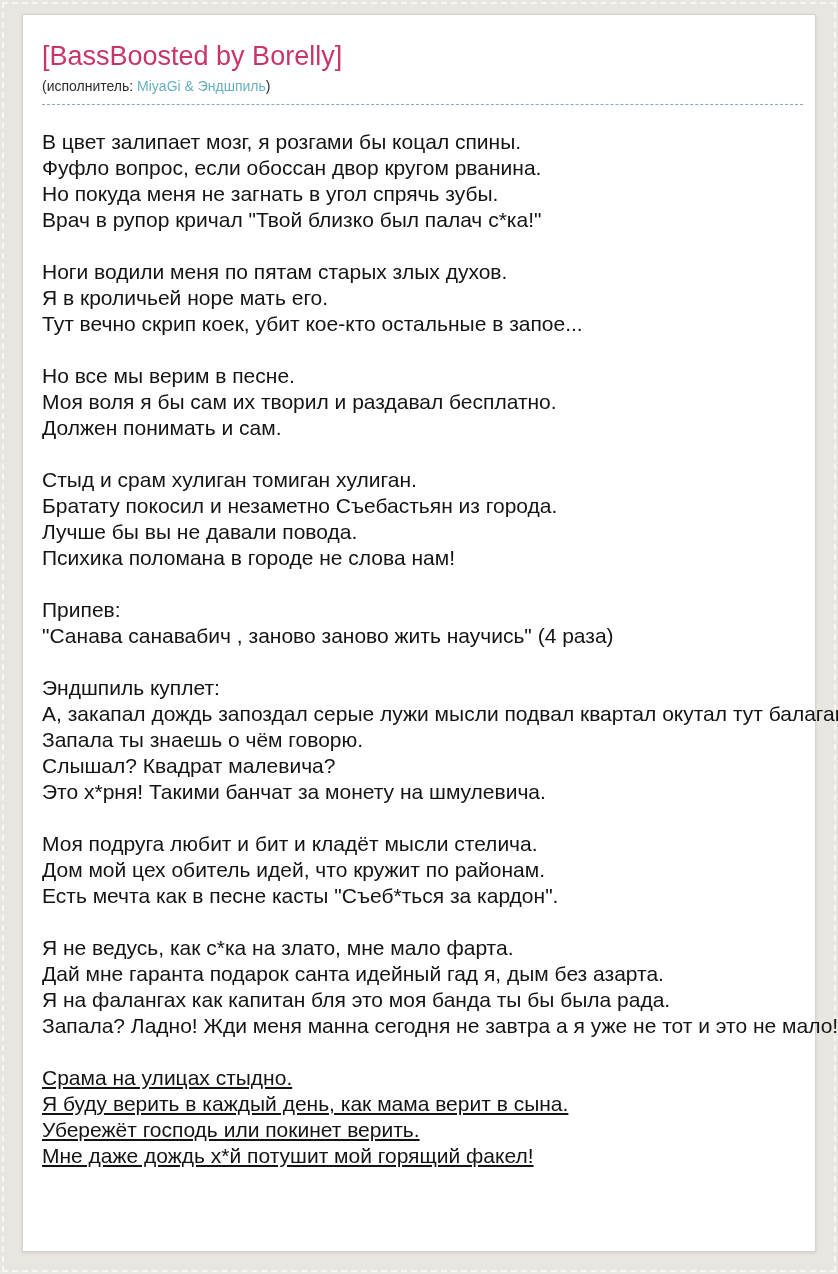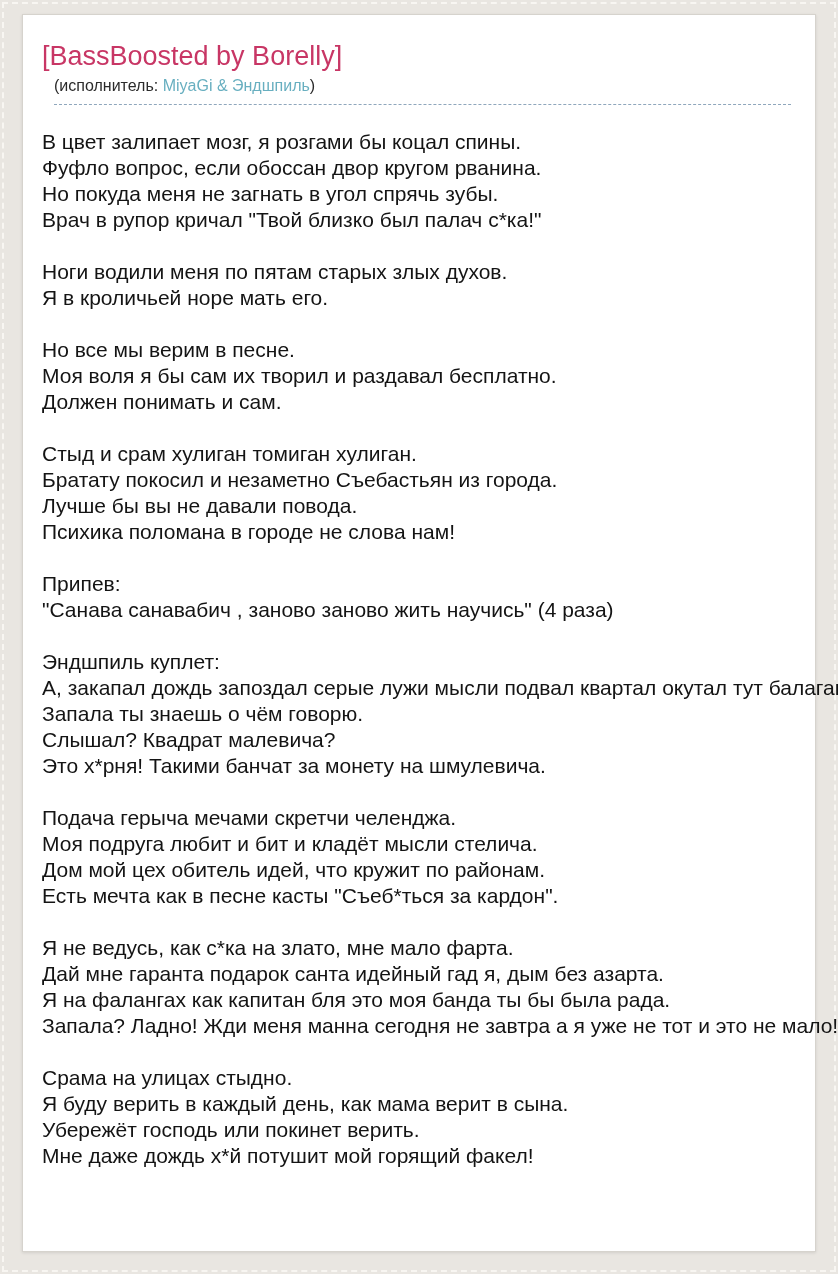--- a/index.html
+++ b/index.html
@@ -34,43 +34,43 @@
   }
   h1.song-title {
     margin: 0;
     font-size: 27px;
     font-weight: normal;
     line-height: 31px;
     color: #c83665;
     letter-spacing: 0;
   }
   .artist-line {
-    margin: 12px;
+    margin: 0;
     margin-top: 2px;
-    font-size: 16px;
+    font-size: 14px;
     line-height: 24px;
     color: #2b2b2b;
     padding-bottom: 6px;
     border-bottom: 1px dashed #8fa7bc;
   }
   .artist-link {
     color: #68afc0;
     text-decoration: none;
     cursor: pointer;
   }
   .lyrics {
     margin-top: 24px;
     font-size: 21px;
     line-height: 26px;
     color: #141414;
   }
   .stanza {
     margin: 0 0 26px 0;
   }
-  .stanza:last-child { margin-bottom: 0; }
+  .stanza:last-child { margin-bottom: 0; text-decoration: underline; }
   .line {
     margin: 0;
     padding: 0;
     white-space: nowrap;
   }
 </style>
 </head>
 <body>
 
 <div class="page-stitch"></div>
@@ -83,20 +83,21 @@
   <div class="lyrics">
       <div class="stanza">
         <p class="line">В цвет залипает мозг, я розгами бы коцал спины.</p>
         <p class="line">Фуфло вопрос, если обоссан двор кругом рванина.</p>
         <p class="line">Но покуда меня не загнать в угол спрячь зубы.</p>
         <p class="line">Врач в рупор кричал "Твой близко был палач с*ка!"</p>
       </div>
       <div class="stanza">
         <p class="line">Ноги водили меня по пятам старых злых духов.</p>
         <p class="line">Я в кроличьей норе мать его.</p>
+        <p class="line">Тут вечно скрип коек, убит кое-кто остальные в запое...</p>
       </div>
       <div class="stanza">
         <p class="line">Но все мы верим в песне.</p>
         <p class="line">Моя воля я бы сам их творил и раздавал бесплатно.</p>
         <p class="line">Должен понимать и сам.</p>
       </div>
       <div class="stanza">
         <p class="line">Стыд и срам хулиган томиган хулиган.</p>
         <p class="line">Братату покосил и незаметно Съебастьян из города.</p>
         <p class="line">Лучше бы вы не давали повода.</p>
@@ -107,21 +108,20 @@
         <p class="line">"Санава санавабич , заново заново жить научись" (4 раза)</p>
       </div>
       <div class="stanza">
         <p class="line">Эндшпиль куплет:</p>
         <p class="line">А, закапал дождь запоздал серые лужи мысли подвал квартал окутал тут балаган.</p>
         <p class="line">Запала ты знаешь о чём говорю.</p>
         <p class="line">Слышал? Квадрат малевича?</p>
         <p class="line">Это х*рня! Такими банчат за монету на шмулевича.</p>
       </div>
       <div class="stanza">
-        <p class="line">Подача герыча мечами скретчи челенджа.</p>
         <p class="line">Моя подруга любит и бит и кладёт мысли стелича.</p>
         <p class="line">Дом мой цех обитель идей, что кружит по районам.</p>
         <p class="line">Есть мечта как в песне касты "Съеб*ться за кардон".</p>
       </div>
       <div class="stanza">
         <p class="line">Я не ведусь, как с*ка на злато, мне мало фарта.</p>
         <p class="line">Дай мне гаранта подарок санта идейный гад я, дым без азарта.</p>
         <p class="line">Я на фалангах как капитан бля это моя банда ты бы была рада.</p>
         <p class="line">Запала? Ладно! Жди меня манна сегодня не завтра а я уже не тот и это не мало!</p>
       </div>

